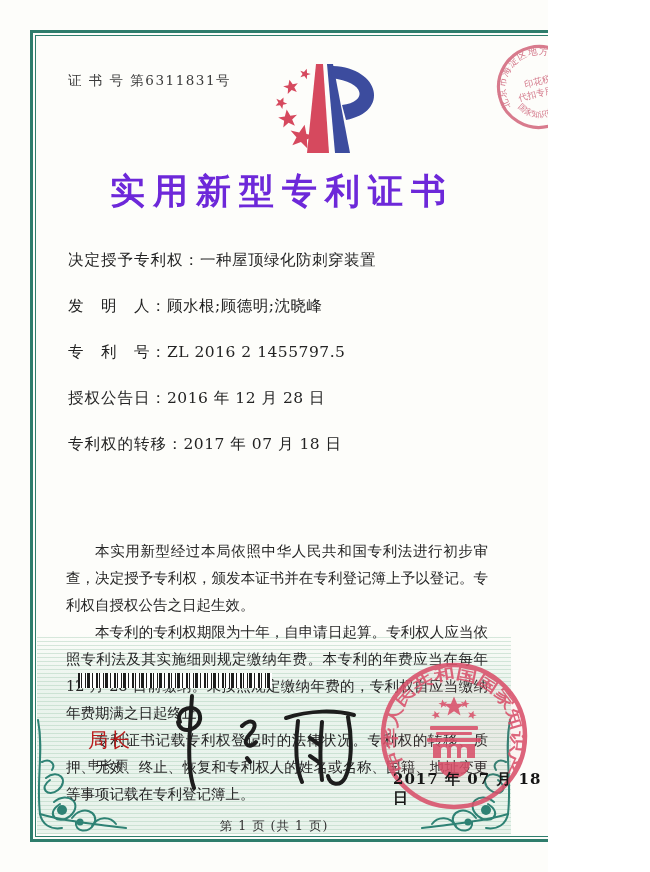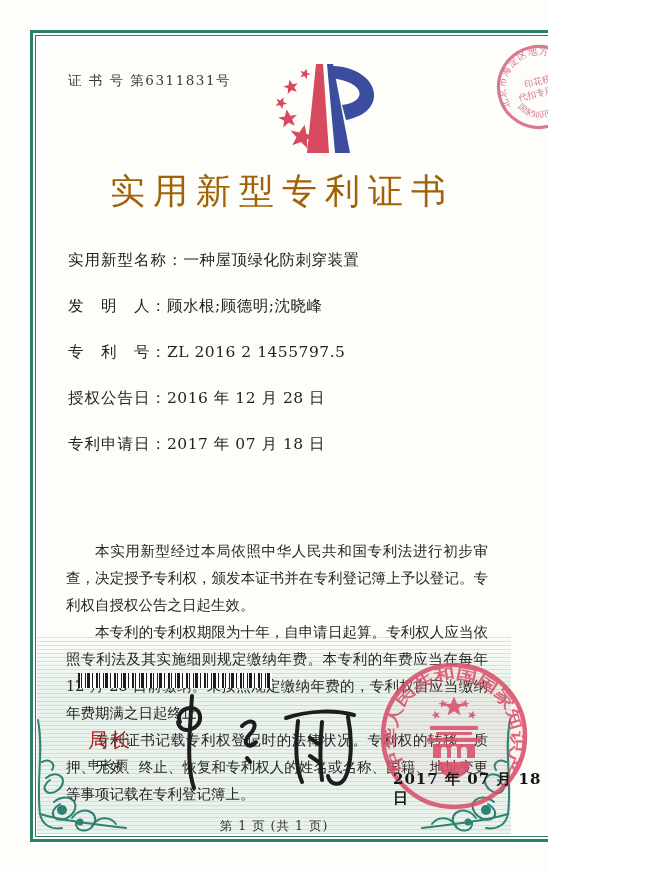--- a/index.html
+++ b/index.html
@@ -21,21 +21,21 @@
       repeating-linear-gradient(0deg, rgba(168,205,182,.45) 0 1px, rgba(255,255,255,0) 1px 4px),
       linear-gradient(180deg, rgba(233,243,236,0) 0, rgba(233,243,236,.95) 50px, #e9f3ec 100%);
   }
 
   .cert-no{position:absolute;left:68px;top:72px;font-size:13.5px;letter-spacing:1.5px;color:#3a3a3a;}
 
   .logo{position:absolute;left:260px;top:58px;width:152px;height:102px;}
   .stamp{position:absolute;left:494px;top:42px;width:90px;height:90px;transform:rotate(-14deg);opacity:.8;}
 
   .title{position:absolute;left:0;right:0;top:168px;text-align:center;
-    font-size:35px;font-weight:normal;letter-spacing:8px;color:#a16207;margin-left:16px;}
+    font-size:35px;font-weight:bold;letter-spacing:8px;color:#6d28d9;margin-left:16px;}
 
   .fields{position:absolute;left:68px;top:250px;right:56px;}
   .field{height:46px;font-size:15.5px;color:#232323;white-space:nowrap;}
   .f-label{letter-spacing:1px;}
   .f-value{letter-spacing:.5px;}
 
   .paras{position:absolute;left:66px;right:60px;top:510px;font-size:14.5px;line-height:27px;
     text-align:justify;color:#262626;margin-top:28px;}
   .paras p{margin:0;text-indent:2em;}
 
@@ -130,33 +130,33 @@
       <textPath href="#stBot" startOffset="0">国家知识产权局</textPath>
     </text>
     <text x="50" y="47" text-anchor="middle" font-size="10" fill="#c9566e">印花税</text>
     <text x="50" y="60" text-anchor="middle" font-size="10" fill="#c9566e">代扣专用章</text>
   </svg>
 
   <div class="title">实用新型专利证书</div>
 
   <div class="fields">
     <div class="field">
-      <span class="f-label">实用新型名称：</span><span class="f-value">一种屋顶绿化防刺穿装置</span>
+      <span class="f-label">决定授予专利权：</span><span class="f-value">一种屋顶绿化防刺穿装置</span>
     </div>
     <div class="field">
       <span class="f-label">发　明　人：</span><span class="f-value">顾水根;顾德明;沈晓峰</span>
     </div>
     <div class="field">
       <span class="f-label">专　利　号：</span><span class="f-value">ZL 2016 2 1455797.5</span>
     </div>
     <div class="field">
       <span class="f-label">授权公告日：</span><span class="f-value">2016 年 12 月 28 日</span>
     </div>
     <div class="field">
-      <span class="f-label">专利申请日：</span><span class="f-value">2017 年 07 月 18 日</span>
+      <span class="f-label">专利权的转移：</span><span class="f-value">2017 年 07 月 18 日</span>
     </div>
   </div>
 
   <div class="paras">
     <p>本实用新型经过本局依照中华人民共和国专利法进行初步审查，决定授予专利权，颁发本证书并在专利登记簿上予以登记。专利权自授权公告之日起生效。</p>
     <p>本专利的专利权期限为十年，自申请日起算。专利权人应当依照专利法及其实施细则规定缴纳年费。本专利的年费应当在每年 12 月 28 日前缴纳。未按照规定缴纳年费的，专利权自应当缴纳年费期满之日起终止。</p>
     <p>专利证书记载专利权登记时的法律状况。专利权的转移、质押、无效、终止、恢复和专利权人的姓名或名称、国籍、地址变更等事项记载在专利登记簿上。</p>
   </div>
 
   <div class="barcode"></div>

